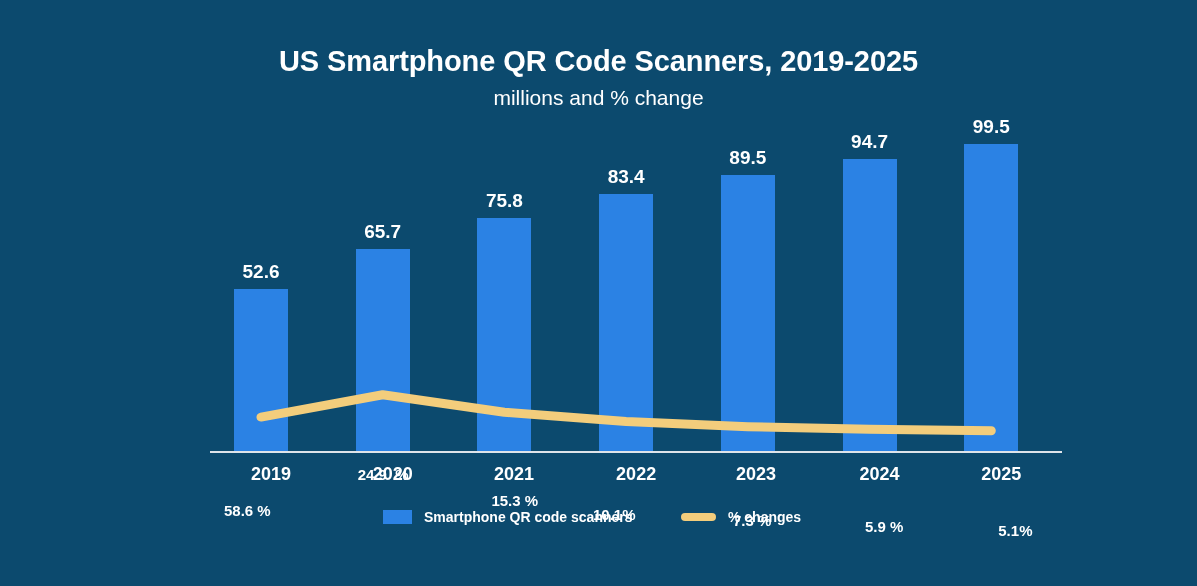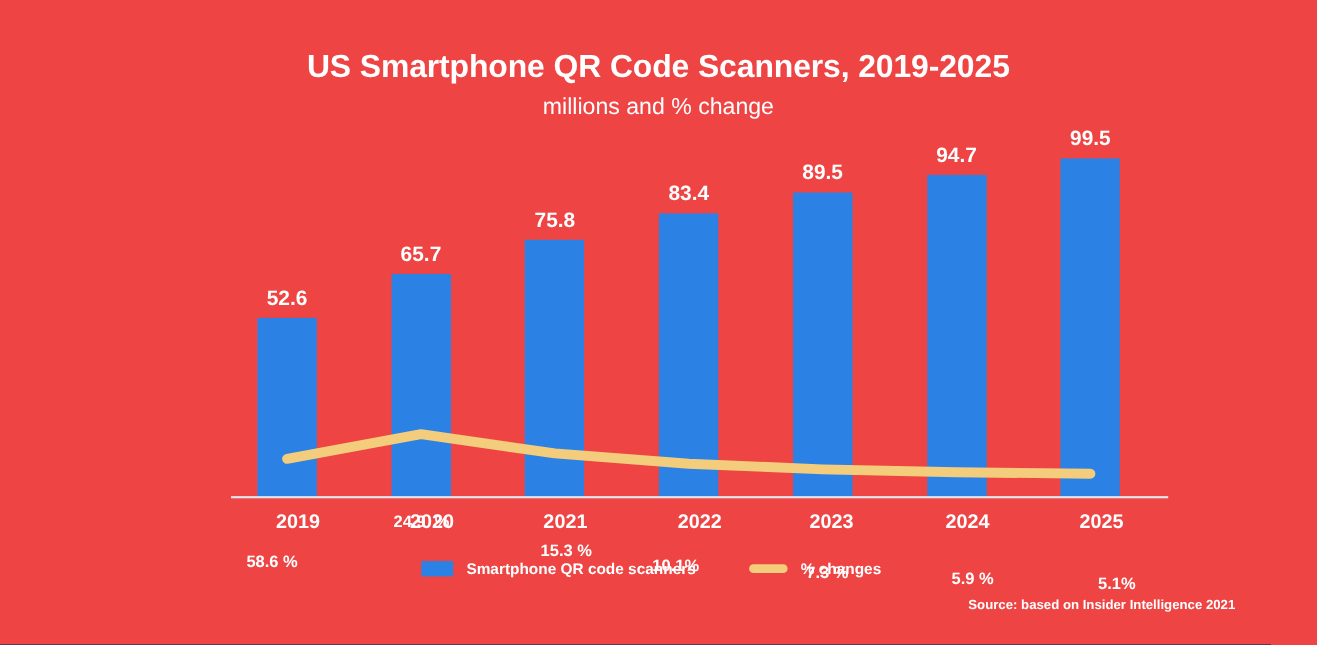--- a/index.html
+++ b/index.html
@@ -4,21 +4,21 @@
 <style>
   html, body {
     margin: 0;
     padding: 0;
     background: #0d2b50;
   }
   #page {
     position: relative;
     width: 1197px;
     height: 586px;
-    background: #ef4444;
+    background: #0c4a6e;
     overflow: hidden;
     font-family: "Liberation Sans", sans-serif;
     -webkit-font-smoothing: antialiased;
   }
 
   
   #title-block {
     position: absolute;
     left: 0;
     top: 44px;
@@ -232,14 +232,13 @@
     <div class="legend-entry" id="legend-line">
       <span class="swatch-line"></span>
       <span class="legend-text">% changes</span>
     </div>
     <div class="legend-entry" id="legend-bars">
       <span class="swatch-rect"></span>
       <span class="legend-text">Smartphone QR code scanners</span>
     </div>
   </div>
 
-  <div id="source">Source: based on Insider Intelligence 2021</div>
 </div>
 
 </body></html>

